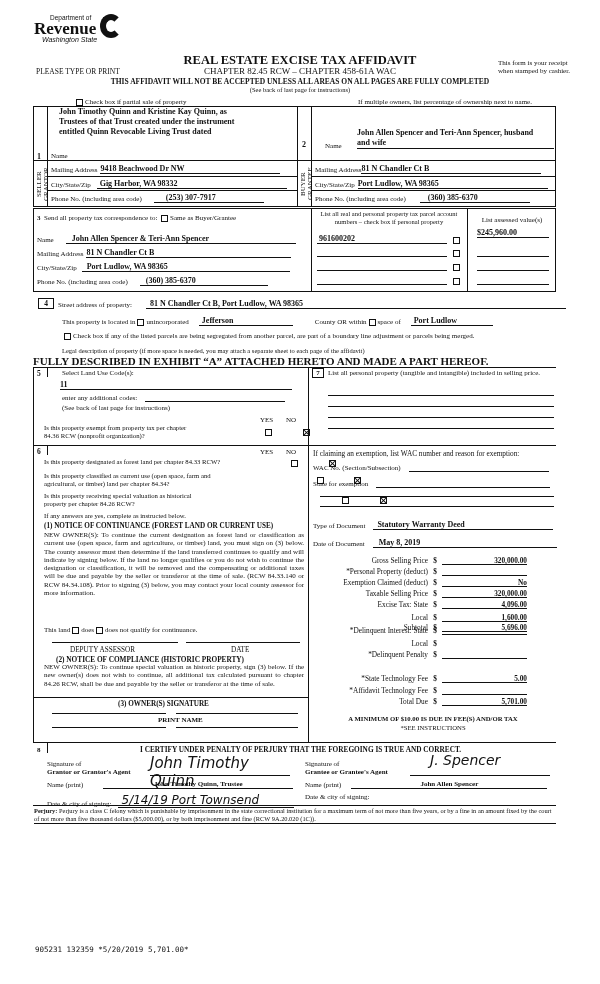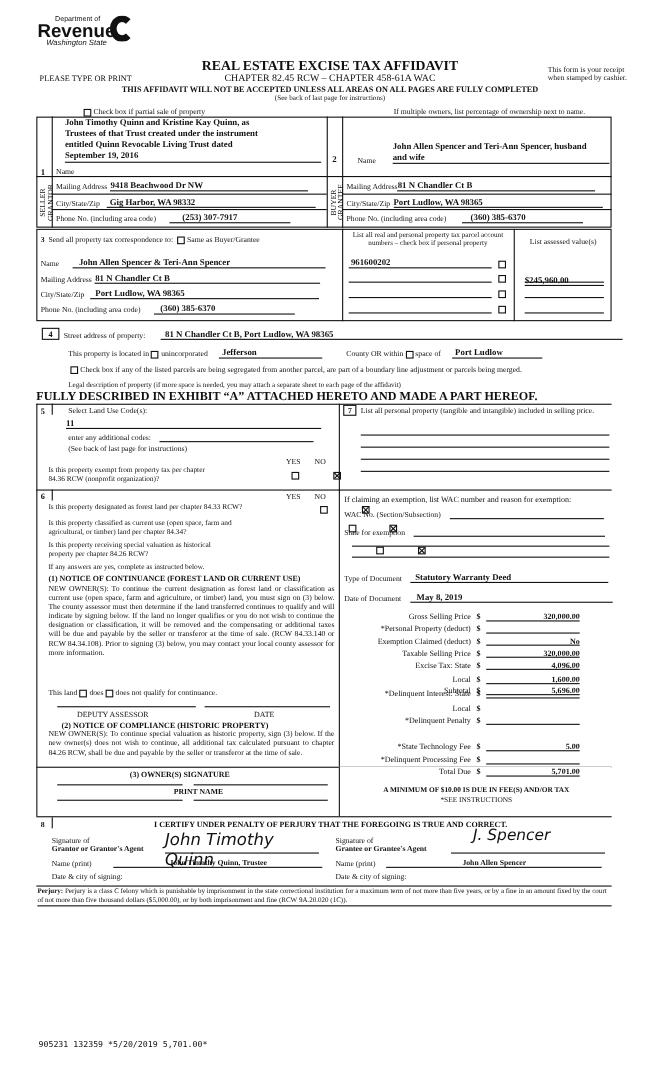--- a/index.html
+++ b/index.html
@@ -1,21 +1,21 @@
 <!DOCTYPE html>
 <html><head>
 <meta charset="utf-8">
 <style>
 *{box-sizing:border-box;margin:0;padding:0}
 body{width:600px;height:984px;background:#fff;font-family:"Liberation Serif",serif;color:#111;position:relative;overflow:hidden;font-size:7.5px}
 .abs{position:absolute}
 .bold{font-weight:bold}
 .logo{left:34px;top:14px;width:100px}
 .logo .dept{font-family:"Liberation Sans",sans-serif;font-size:6.5px;margin-left:16px}
-.logo .rev{font-family:Liberation Sans, sans-serif;font-size:17px;font-weight:bold;line-height:15px}
+.logo .rev{font-family:Liberation Serif, serif;font-size:17px;font-weight:bold;line-height:15px}
 .logo .wa{font-family:"Liberation Sans",sans-serif;font-size:7px;font-style:italic;margin-left:8px}
 .logo .mark{position:absolute;left:66px;top:0;width:22px;height:24px;border:6px solid #111;border-radius:50%;border-right-color:transparent}
 .title{left:0;width:600px;top:53px;text-align:center;font-size:12.5px;font-weight:bold}
 .chapter{left:0;width:600px;top:66px;text-align:center;font-size:9px}
 .please{left:36px;top:67px;font-size:7.5px}
 .receipt{left:498px;top:59px;font-size:7px;line-height:8px}
 .affnote{left:0;width:600px;top:77px;text-align:center;font-size:7.5px;font-weight:bold}
 .seeback{left:0;width:600px;top:86px;text-align:center;font-size:6.5px}
 .cb{display:inline-block;width:7px;height:7px;border:0.8px solid #111;vertical-align:middle;margin:0 2px;position:relative}
 .cb.x::before,.cb.x::after{content:"";position:absolute;left:-1px;top:2.5px;width:7px;height:0.8px;background:#111;transform:rotate(45deg)}
@@ -67,21 +67,20 @@
 <div class="abs" style="left:311px;top:106px;width:0.8px;height:101px;background:#111"></div>
 <div class="abs" style="left:33px;top:160px;width:523px;height:0.8px;background:#111"></div>
 
 
 <div class="abs bold" style="left:37px;top:152px;font-size:8px">1</div>
 <div class="abs lbl" style="left:51px;top:152px">Name</div>
 <div class="abs val" style="left:59px;top:107px;line-height:10px">
   <div>John Timothy Quinn and Kristine Kay Quinn, as</div>
   <div>Trustees of that Trust created under the instrument</div>
   <div>entitled Quinn Revocable Living Trust dated</div>
-  <div style="border-bottom:0.8px solid #111;width:233px">September 19, 2016</div>
 </div>
 <div class="abs sidelbl" style="left:36px;top:162px;height:44px;width:10px">SELLER GRANTOR</div>
 <div class="row lbl" style="left:51px;top:164px">
     <span>Mailing Address</span>
     <span class="val line" style="margin-left:3px;width:180px;display:inline-block">9418 Beachwood Dr NW</span>
   </div>
 <div class="abs" style="left:47px;top:176px;width:250px;height:0.6px;background:#111"></div>
 <div class="row lbl" style="left:51px;top:179px">
     <span>City/State/Zip</span>
     <span class="val line" style="margin-left:6px;width:190px;display:inline-block;padding-left:3px">Gig Harbor, WA 98332</span>
@@ -143,21 +142,21 @@
 <div class="abs lbl" style="left:312px;top:210px;width:154px;text-align:center;line-height:8px;font-size:6.5px">
   <div>List all real and personal property tax parcel account</div>
   <div>numbers – check box if personal property</div>
 </div>
 <div class="abs lbl" style="left:468px;top:216px;width:88px;text-align:center">List assessed value(s)</div>
 
 <div class="row" style="left:317px;top:234px">
     <span class="val line" style="width:130px;display:inline-block;padding-left:2px">961600202</span>
     <span class="cb" style="margin-left:6px"></span>
   </div>
-<div class="row" style="left:477px;top:250px">
+<div class="row" style="left:477px;top:228px">
     <span class="val line" style="width:72px;display:inline-block">$245,960.00</span>
   </div>
 <div class="row" style="left:317px;top:248px">
     <span class="val line" style="width:130px;height:9px;display:inline-block"></span>
     <span class="cb" style="margin-left:6px"></span>
   </div>
 <div class="row" style="left:477px;top:248px">
     <span class="val line" style="width:72px;height:9px;display:inline-block"></span>
   </div>
 <div class="row" style="left:317px;top:262px">
@@ -344,21 +343,21 @@
     <span class="ml">Subtotal</span>
     <span class="ds">$</span>
     <span class="mv">5,696.00</span>
   </div>
 <div class="money" style="top:674px">
     <span class="ml">*State Technology Fee</span>
     <span class="ds">$</span>
     <span class="mv">5.00</span>
   </div>
 <div class="money" style="top:686px">
-    <span class="ml">*Delinquent Processing Fee</span>
+    <span class="ml">*Affidavit Technology Fee</span>
     <span class="ds">$</span>
     <span class="mv"></span>
   </div>
 
 <div class="abs" style="left:308px;top:697px;width:248px;height:45px;background:#fff"></div>
 <div class="money" style="top:697px">
     <span class="ml">Total Due</span>
     <span class="ds">$</span>
     <span class="mv">5,701.00</span>
   </div>
@@ -377,20 +376,21 @@
   <div>Signature of</div>
   <div class="bold">Grantor or Grantor's Agent</div>
 </div>
 <div class="abs sig line" style="left:150px;top:754px;width:140px;height:22px;font-size:15px">John Timothy Quinn</div>
 <div class="row lbl" style="left:47px;top:780px">
     <span>Name (print)</span>
     <span class="bold line" style="margin-left:20px;width:190px;display:inline-block;text-align:center">John Timothy Quinn, Trustee</span>
   </div>
 <div class="row lbl" style="left:47px;top:793px">
     <span>Date &amp; city of signing:</span>
+    <span class="sig line" style="margin-left:6px;width:176px;display:inline-block;padding-left:4px">5/14/19  Port Townsend</span>
   </div>
 
 <div class="abs lbl" style="left:305px;top:760px;line-height:8px;font-size:7px">
   <div>Signature of</div>
   <div class="bold">Grantee or Grantee's Agent</div>
 </div>
 <div class="abs sig line" style="left:410px;top:752px;width:140px;height:24px;font-size:14px;padding-left:20px">J. Spencer</div>
 <div class="row lbl" style="left:305px;top:780px">
     <span>Name (print)</span>
     <span class="bold line" style="margin-left:10px;width:196px;display:inline-block;text-align:center">John Allen Spencer</span>

